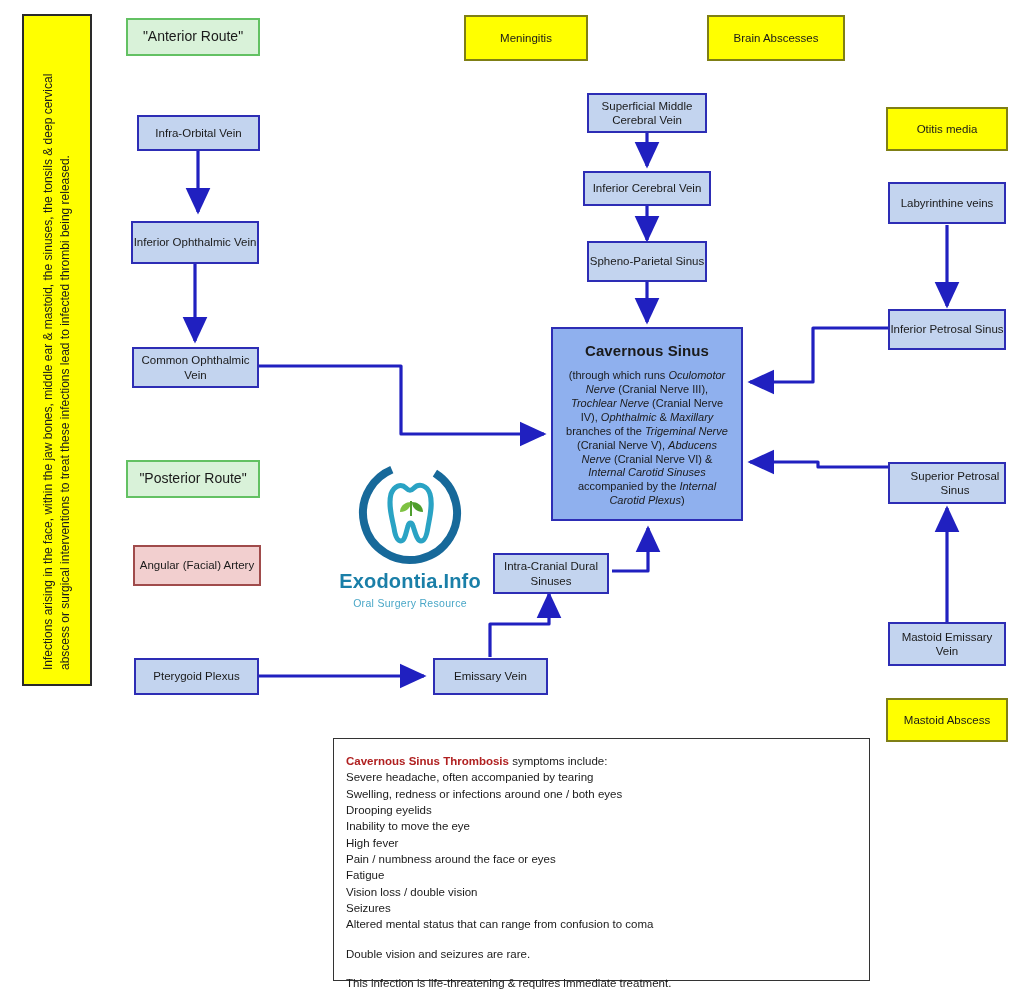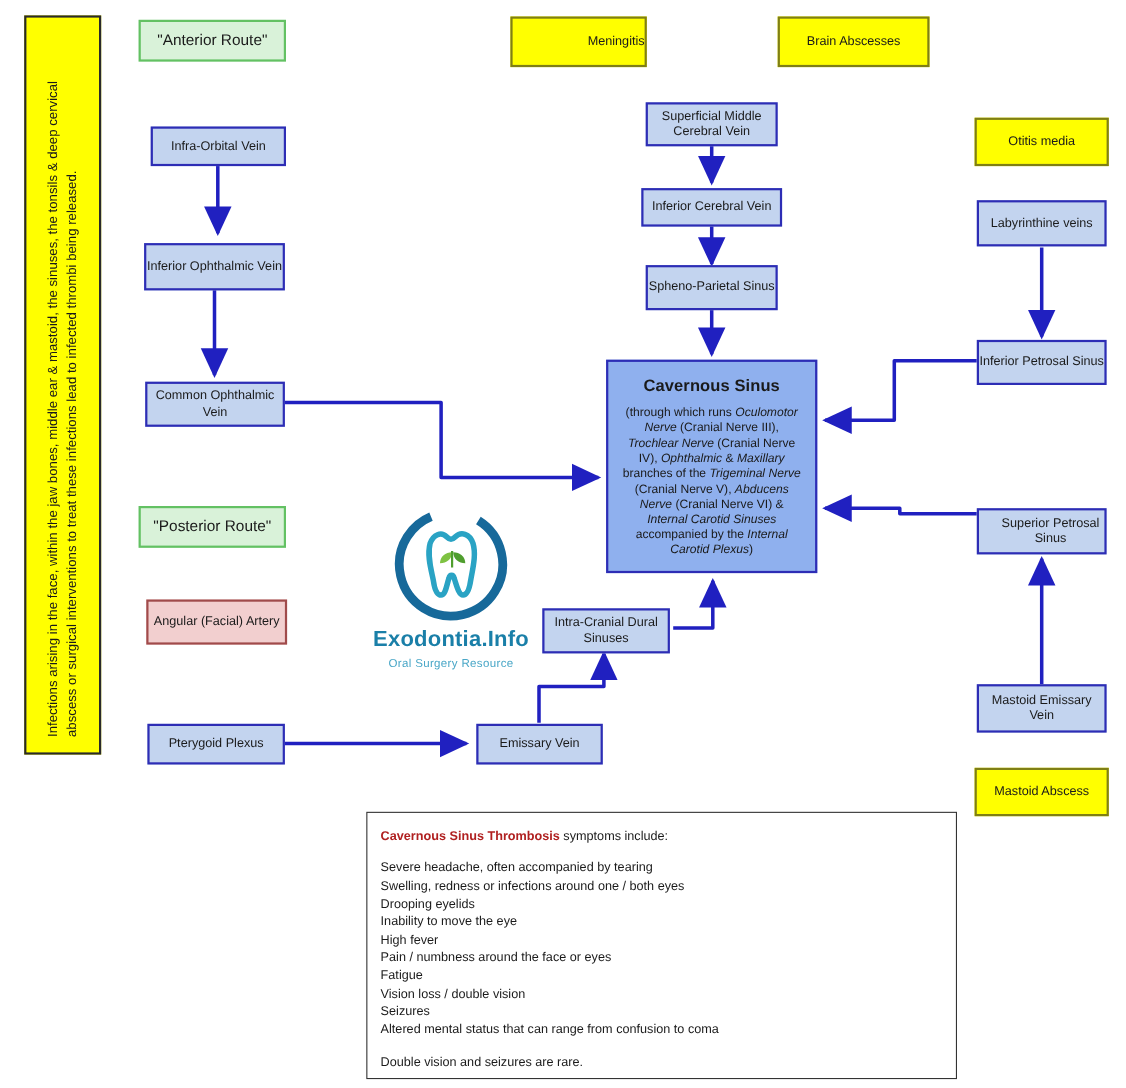--- a/index.html
+++ b/index.html
@@ -90,21 +90,21 @@
     position: absolute;
     box-sizing: border-box;
     background: #ffffff;
     border: 1.5px solid #333333;
     padding: 14px 12px 10px 12px;
     font-size: 11.5px;
     line-height: 1.42;
     color: #1a1a1a;
     text-align: left;
   }
-  .symptoms .sym-head { margin-bottom: 12px; }
+  .symptoms .sym-head { }
   .symptoms .sym-head b { color: #b02020; font-weight: bold; }
   .symptoms .sym-list div { white-space: nowrap; }
   .symptoms .sym-foot { margin-top: 13px; }
   .symptoms .sym-foot2 { margin-top: 13px; }
   
   svg.wires {
     position: absolute;
     left: 0; top: 0;
     width: 1024px;
     height: 989px;
@@ -176,21 +176,21 @@
     <span class="rot">Infections arising in the face, within the jaw bones, middle ear &amp; mastoid, the sinuses, the tonsils &amp; deep cervical abscess or surgical interventions to treat these infections lead to infected thrombi being released.</span>
   </div>
 
   <div class="node greenbox" style="left:126px; top:18px; width:134px; height:38px;">
     <span>"Anterior Route"</span>
   </div>
   <div class="node greenbox" style="left:126px; top:460px; width:134px; height:38px;">
     <span>"Posterior Route"</span>
   </div>
 
-  <div class="node yellowbox" style="left:464px; top:15px; width:124px; height:46px;justify-content:flex-end;">
+  <div class="node yellowbox" style="left:464px; top:15px; width:124px; height:46px;">
     <span>Meningitis</span>
   </div>
   <div class="node yellowbox" style="left:707px; top:15px; width:138px; height:46px;">
     <span>Brain Abscesses</span>
   </div>
   <div class="node yellowbox" style="left:886px; top:107px; width:122px; height:44px;">
     <span>Otitis media</span>
   </div>
   <div class="node yellowbox" style="left:886px; top:698px; width:122px; height:44px;">
     <span>Mastoid Abscess</span>

